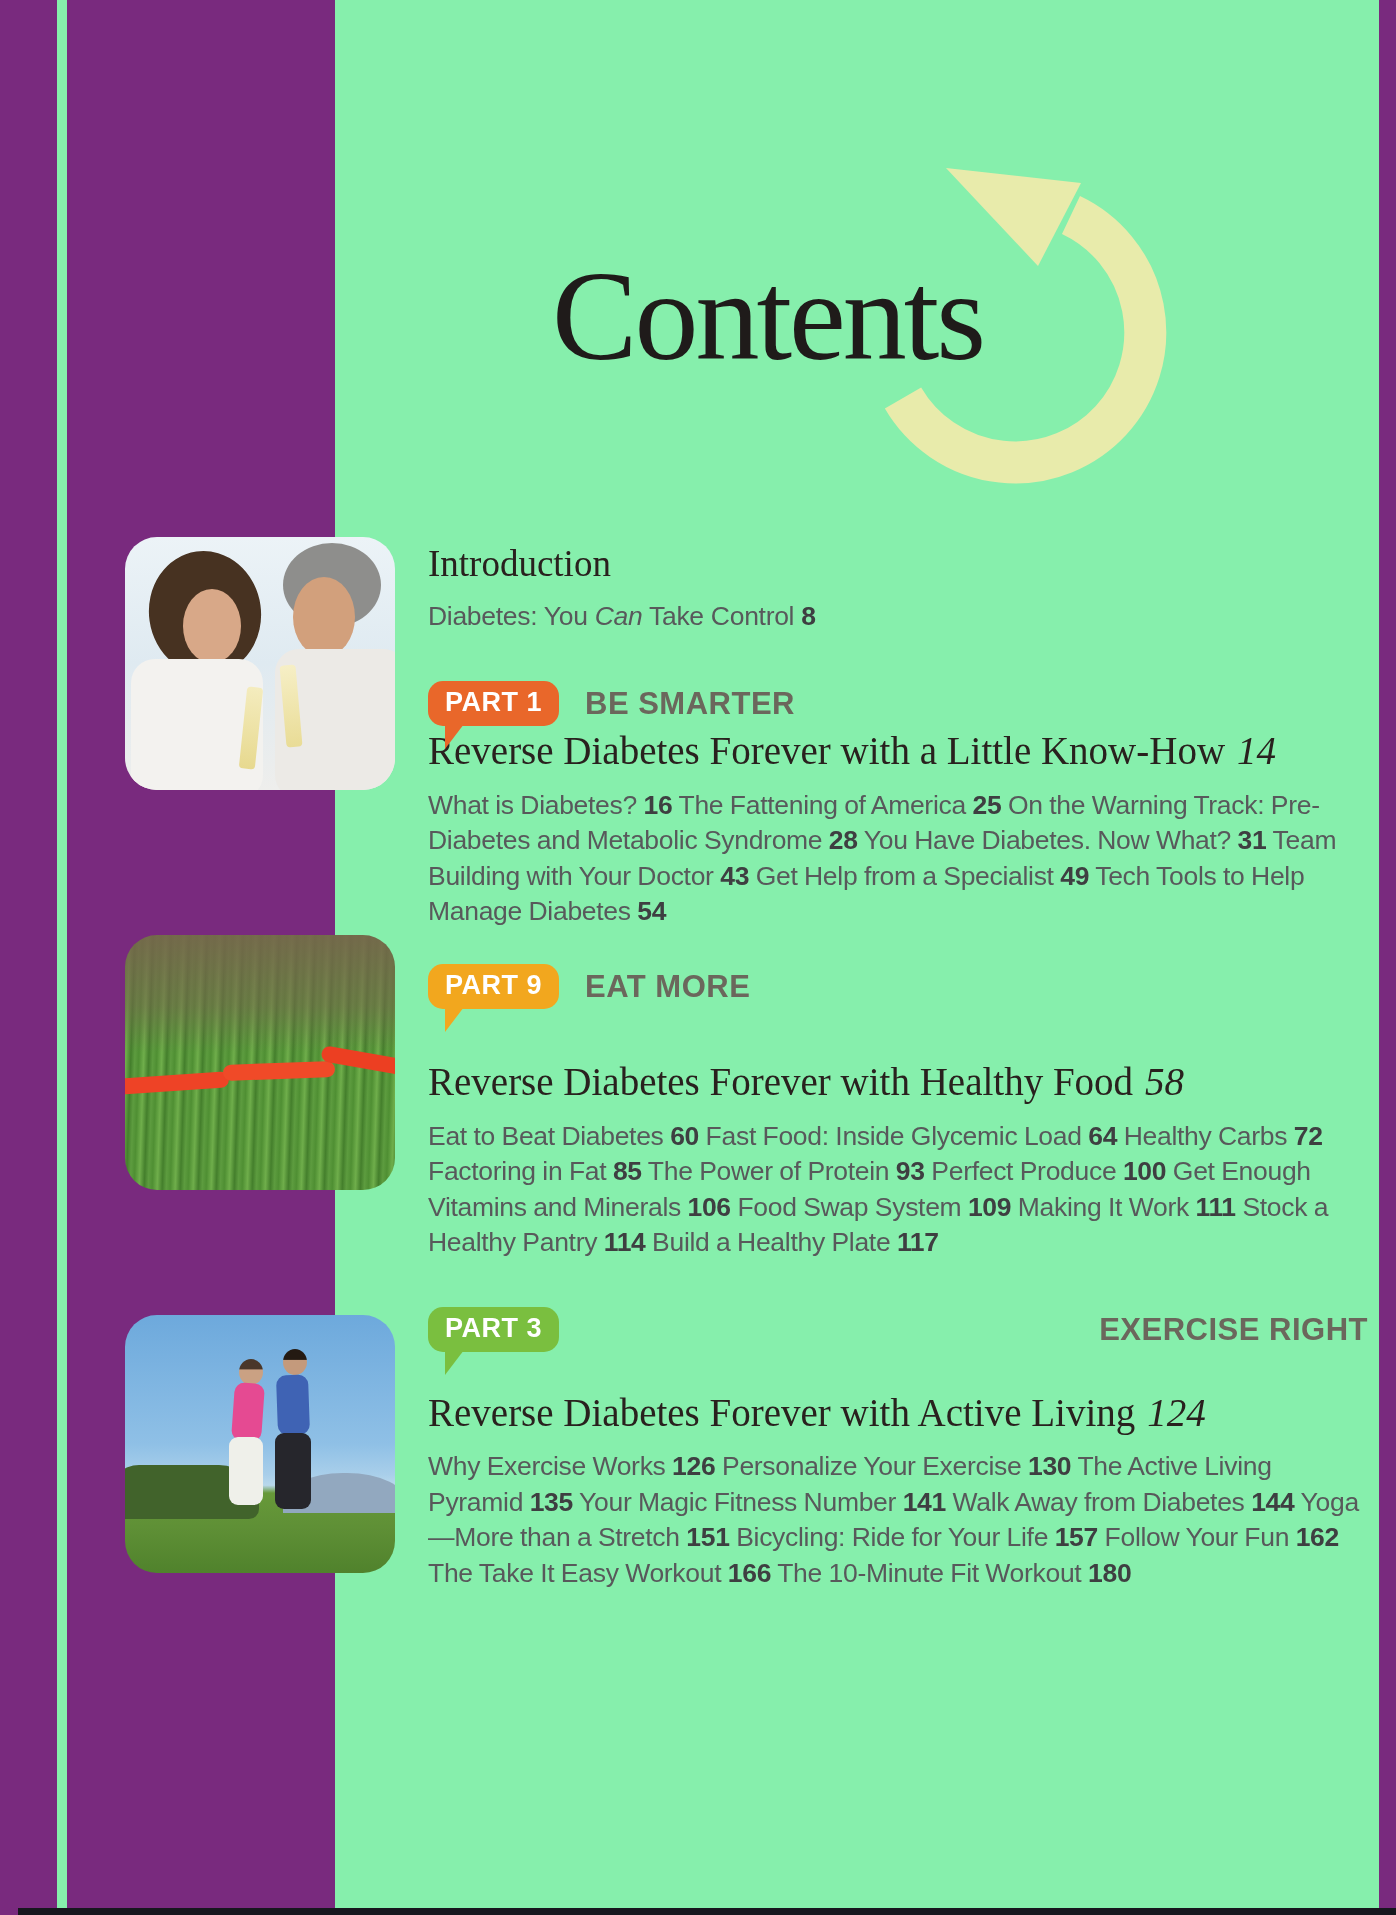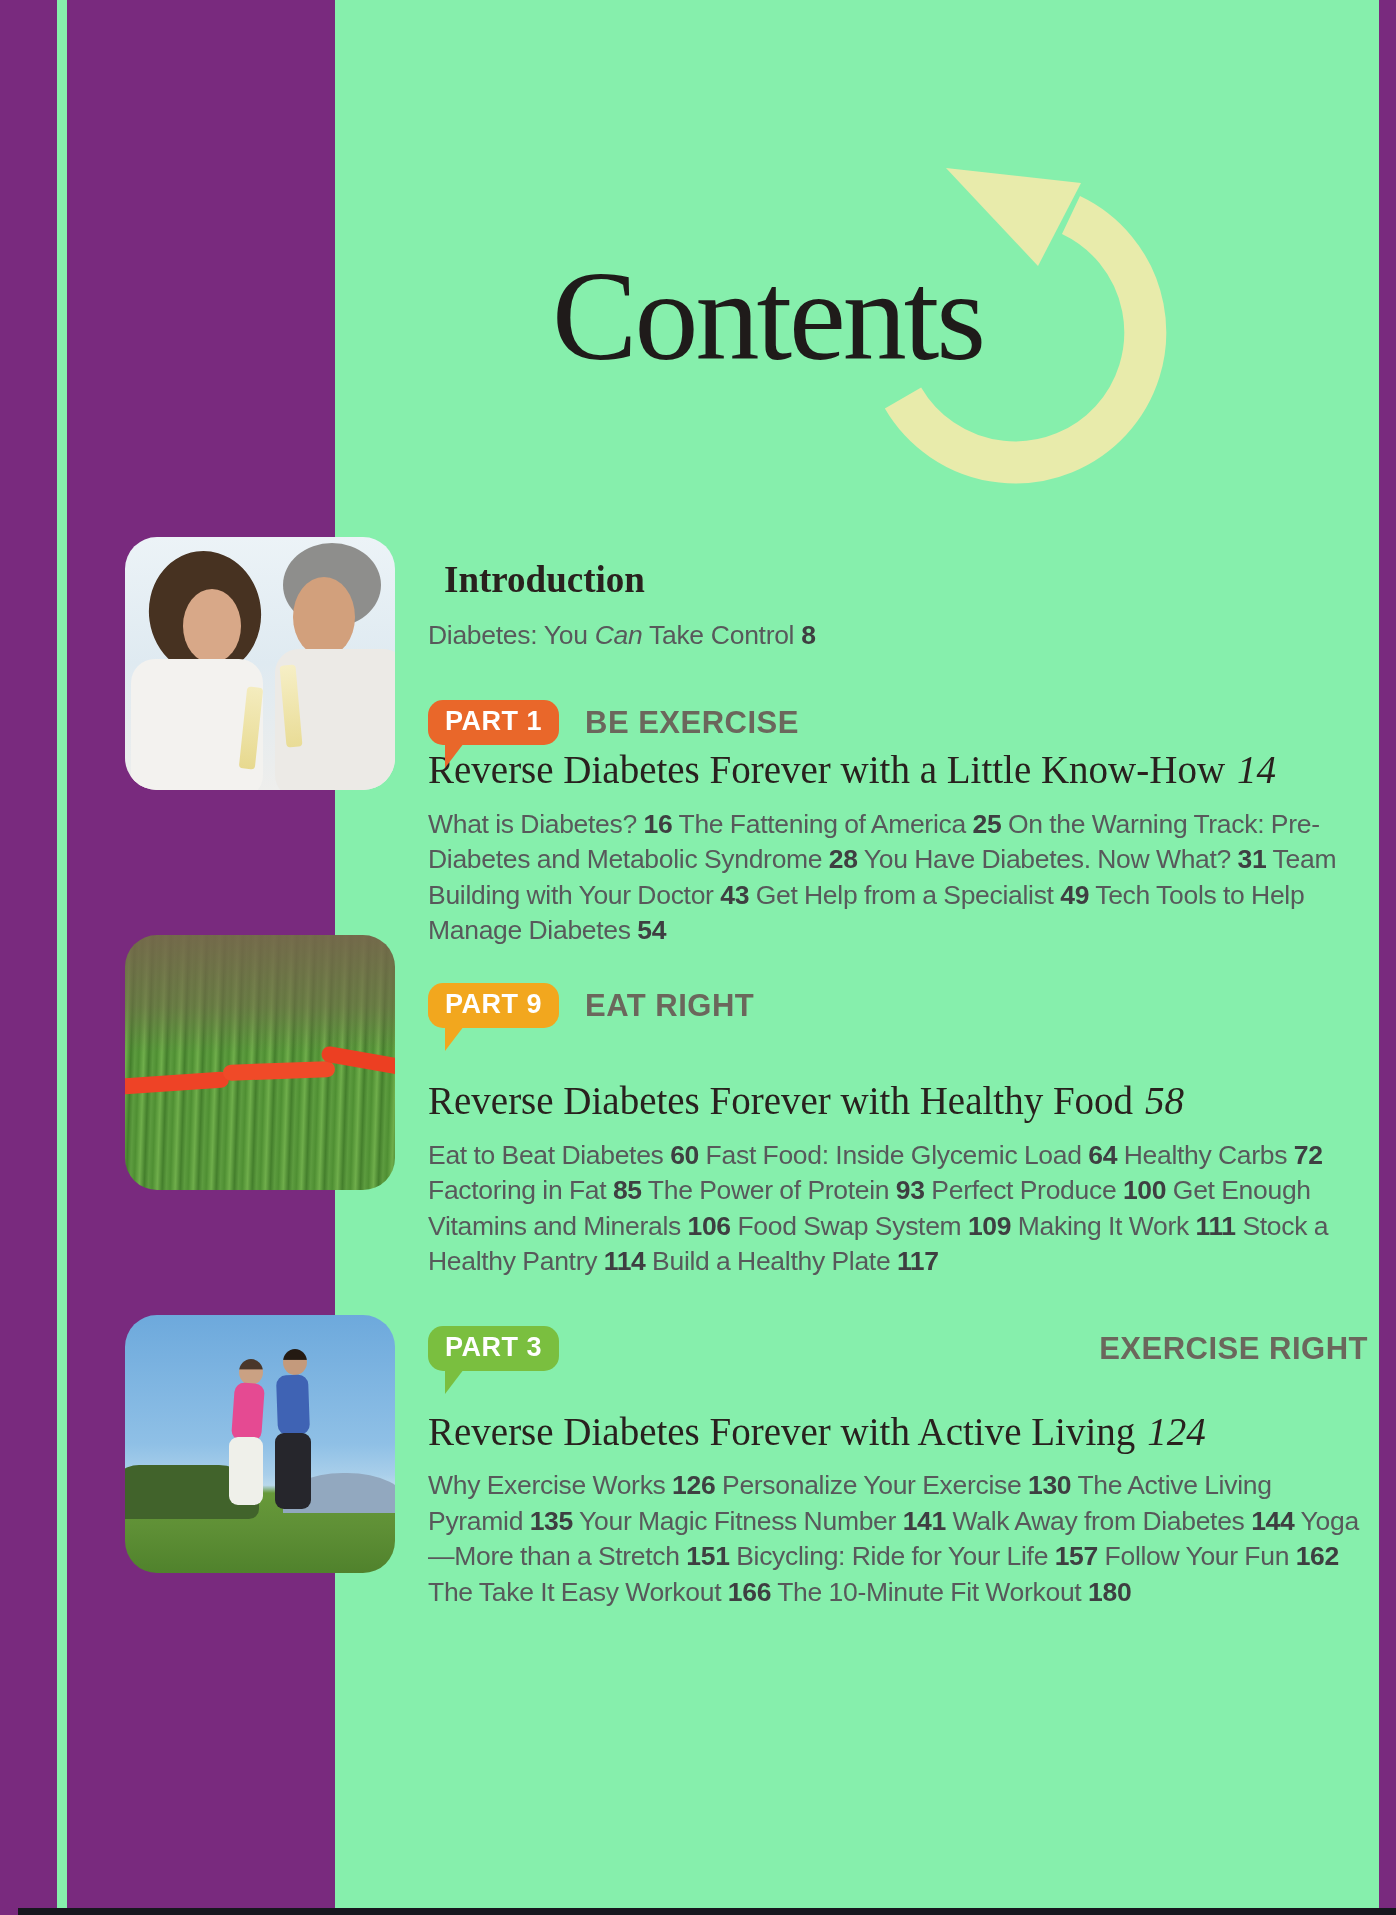--- a/index.html
+++ b/index.html
@@ -52,21 +52,21 @@
   .walkers .bush{left:-16px;top:150px;width:150px;height:54px;background:#41632b;border-radius:30px 40px 10px 10px;}
   .walkers .w1h{left:114px;top:44px;width:24px;height:26px;border-radius:50%;background:linear-gradient(180deg,#4a372a 38%,#caa183 42%);}
   .walkers .w1t{left:108px;top:68px;width:30px;height:58px;background:#e54a92;border-radius:10px;transform:rotate(4deg);}
   .walkers .w1p{left:104px;top:122px;width:34px;height:68px;background:#eff0ea;border-radius:9px;}
   .walkers .w2h{left:158px;top:34px;width:24px;height:26px;border-radius:50%;background:linear-gradient(180deg,#241a12 40%,#c49a7c 44%);}
   .walkers .w2t{left:152px;top:60px;width:32px;height:60px;background:#3f63b4;border-radius:10px;transform:rotate(-2deg);}
   .walkers .w2p{left:150px;top:118px;width:36px;height:76px;background:#26262c;border-radius:9px;}
 
   
   .content{position:absolute;left:428px;top:543px;width:940px;z-index:6;}
-  .intro-heading{margin:16px;font-family:"Liberation Serif", serif;font-weight:700;font-size:37px;line-height:1.15;color:var(--dark);}
+  .intro-heading{margin:0;font-family:"Liberation Serif", serif;font-weight:400;font-size:37px;line-height:1.15;color:var(--dark);}
   .intro-entry{margin:13px 0 0;font-size:26.5px;line-height:1.3;color:var(--body-gray);letter-spacing:-0.3px;}
   .intro-entry .it{font-style:italic;}
   .intro-entry b, .entries b{font-weight:700;color:#3e3f41;font-style:normal;}
 
   .tag-row{display:flex;align-items:center;gap:26px;height:48px;}
   .part1 .tag-row{margin-top:47px;}
   .part2 .tag-row{margin-top:33px;}
   .part3 .tag-row{margin-top:45px;justify-content:space-between;}
   .tag{position:relative;display:inline-flex;align-items:center;padding:6px 17px 8px;border-radius:15px;
        color:#fff;font-size:27px;font-weight:700;letter-spacing:0.5px;white-space:nowrap;}
@@ -128,32 +128,32 @@
   <div class="content">
     <h1 class="intro-heading">Introduction</h1>
     <p class="intro-entry" id="intro-entry"><span>Diabetes: You </span><span class="it">Can</span><span> Take Control </span><b>8</b></p>
     <div id="parts">
         <section class="part part1">
           <div class="tag-row">
             <span class="tag" style="background: rgb(233, 103, 42); text-align: right;">
               <span>PART 1</span>
               <span class="tag-tail" style="border-top-color: rgb(233, 103, 42);"></span>
             </span>
-            <span class="part-label">BE EXERCISE</span>
+            <span class="part-label">BE SMARTER</span>
           </div>
           <h2 class="part-heading">Reverse Diabetes Forever with a Little Know-How<i class="pg">14</i></h2>
           <p class="entries"><span>What is Diabetes? </span><b>16</b> <span>The Fattening of America </span><b>25</b> <span>On the Warning Track: Pre-Diabetes and Metabolic Syndrome </span><b>28</b> <span>You Have Diabetes. Now What? </span><b>31</b> <span>Team Building with Your Doctor </span><b>43</b> <span>Get Help from a Specialist </span><b>49</b> <span>Tech Tools to Help Manage Diabetes </span><b>54</b> </p>
         </section>
         <section class="part part2">
           <div class="tag-row">
             <span class="tag" style="background: rgb(242, 167, 30);">
               <span>PART 9</span>
               <span class="tag-tail" style="border-top-color: rgb(242, 167, 30);"></span>
             </span>
-            <span class="part-label">EAT RIGHT</span>
+            <span class="part-label">EAT MORE</span>
           </div>
           <h2 class="part-heading">Reverse Diabetes Forever with Healthy Food<i class="pg">58</i></h2>
           <p class="entries"><span>Eat to Beat Diabetes </span><b>60</b> <span>Fast Food: Inside Glycemic Load </span><b>64</b> <span>Healthy Carbs </span><b>72</b> <span>Factoring in Fat </span><b>85</b> <span>The Power of Protein </span><b>93</b> <span>Perfect Produce </span><b>100</b> <span>Get Enough Vitamins and Minerals </span><b>106</b> <span>Food Swap System </span><b>109</b> <span>Making It Work </span><b>111</b> <span>Stock a Healthy Pantry </span><b>114</b> <span>Build a Healthy Plate </span><b>117</b> </p>
         </section>
         <section class="part part3">
           <div class="tag-row">
             <span class="tag" style="background: rgb(122, 191, 63);">
               <span>PART 3</span>
               <span class="tag-tail" style="border-top-color: rgb(122, 191, 63);"></span>
             </span>

